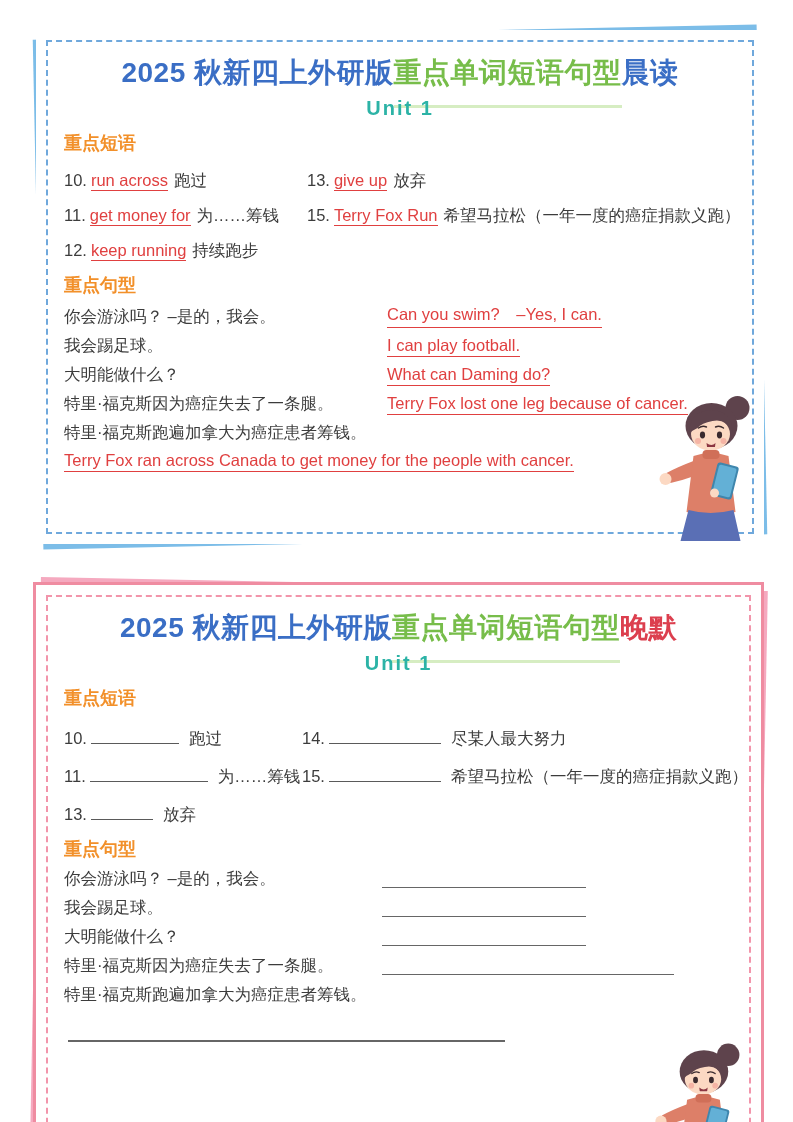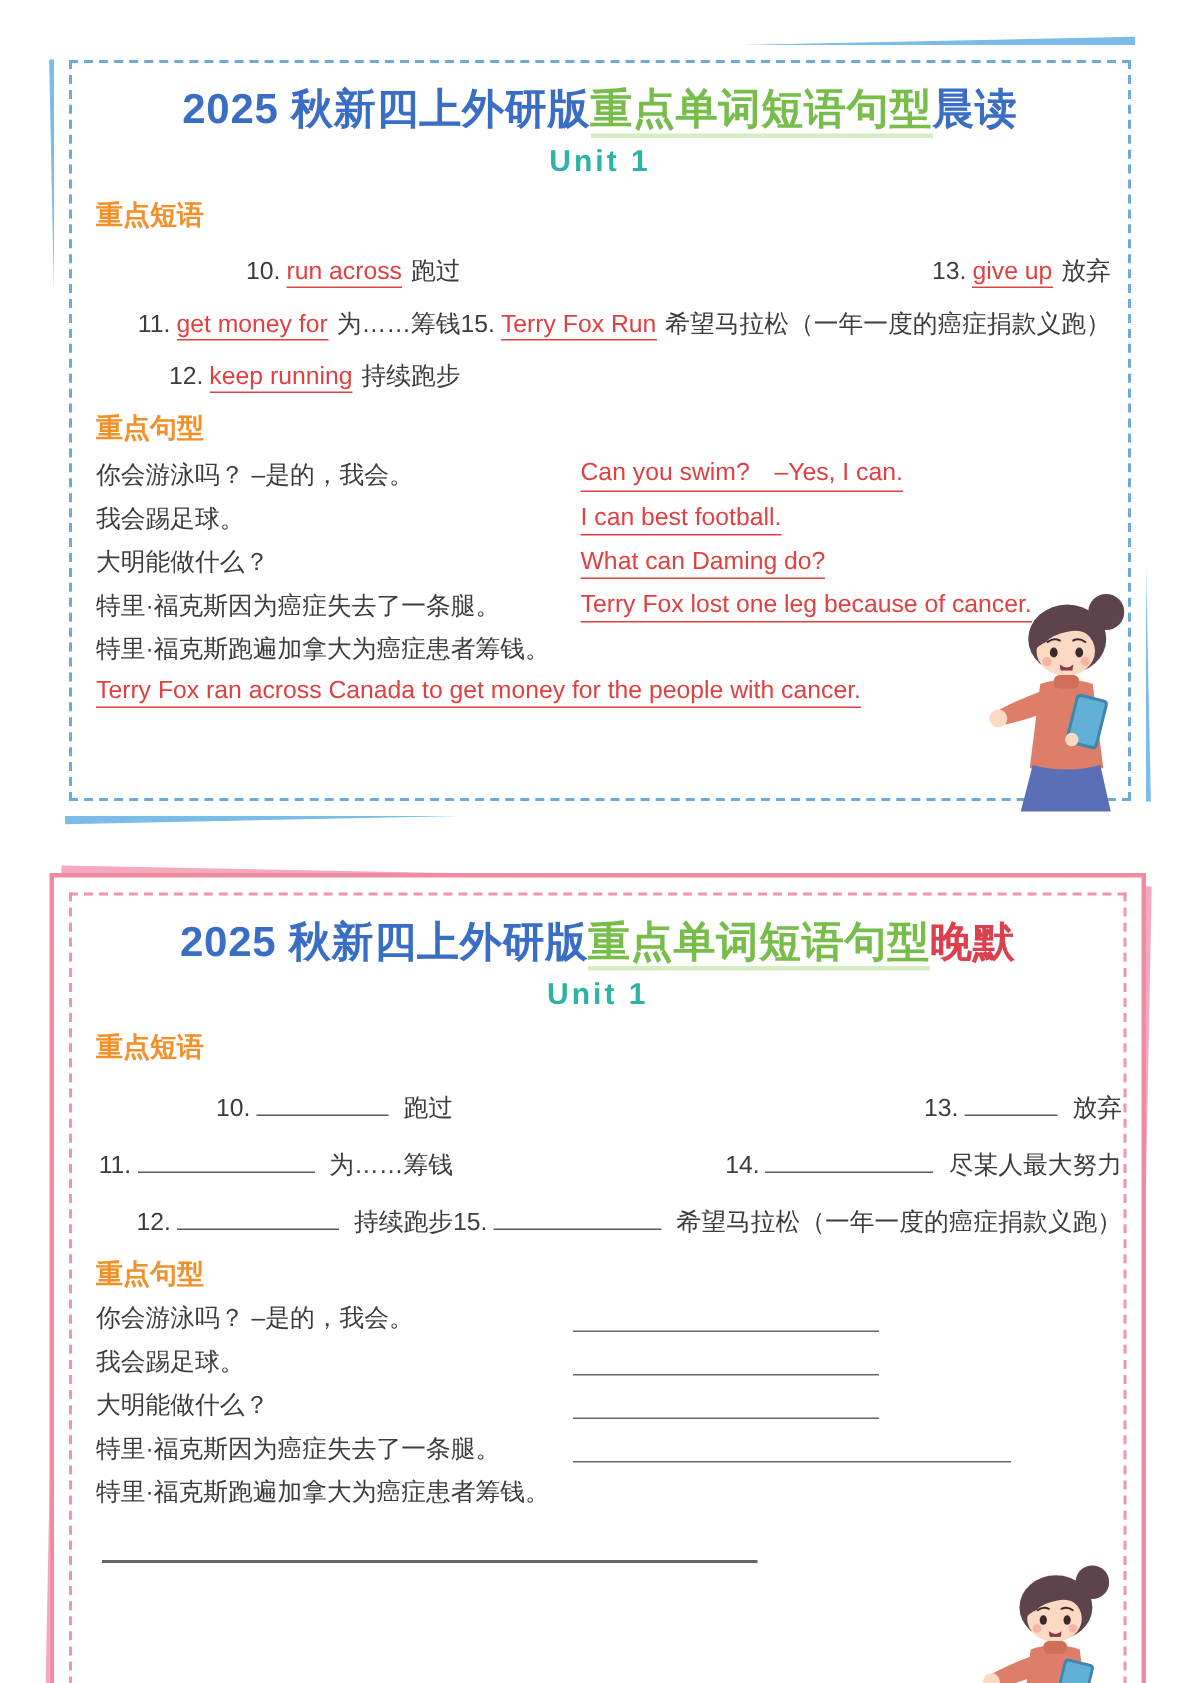--- a/index.html
+++ b/index.html
@@ -15,26 +15,26 @@
   #morning .backdrop{background:#7cbde8;transform:rotate(-1.2deg);}
   #evening .backdrop{background:#f5a9bf;transform:rotate(1.1deg);}
   .card{position:absolute;inset:0;background:#ffffff;box-sizing:border-box;}
   #evening .card{border:3px solid #ef8ca1;}
   .inner{position:absolute;inset:10px;box-sizing:border-box;padding:8px 16px;}
   #morning .inner{border:2.5px dashed #6fa8dc;}
   #evening .inner{border:2.5px dashed #f295ab;}
 
   .title{text-align:center;font-size:28px;font-weight:bold;letter-spacing:.5px;margin-top:4px;white-space:nowrap;}
   .t-blue{color:#3a6ec5;margin-top:29px;}
-  .t-green{color:#77bd4a;border-bottom:3px solid #d6edc2;padding-bottom:1px;}
+  .t-green{color:#77bd4a;border-bottom:3px solid #d6edc2;padding-bottom:17px;}
   .t-red{color:#dc3f4e;}
   .unit{text-align:center;font-size:20px;font-weight:bold;color:#2cb3a6;letter-spacing:2px;margin-top:5px;}
   .sec{color:#f2902a;font-weight:bold;font-size:18px;margin:11px 0 2px;}
 
-  .phrases{display:grid;grid-auto-flow:column;grid-template-rows:repeat(3,auto);text-align:right;}
+  .phrases{display:grid;grid-auto-flow:column;grid-template-rows:repeat(3,auto);}
   #morning .phrases{grid-template-columns:243px 1fr;}
   #evening .phrases{grid-template-columns:238px 1fr;}
   .phrase{font-size:16.5px;margin-top:13px;white-space:nowrap;}
   #evening .phrase{margin-top:16px;}
   .num{color:#3c3c3c;margin-right:4px;}
   .en-red{color:#e04040;border-bottom:1.6px solid #e04040;padding-bottom:1px;}
   .zh{color:#3c3c3c;margin-left:6px;}
   .p-blank{display:inline-block;border-bottom:1.8px solid #5a5a5a;height:.85em;margin-right:4px;}
 
   .sent-row{display:flex;align-items:flex-end;margin-top:7px;font-size:16.5px;}
@@ -103,21 +103,21 @@
       </div>
 
       <div class="sec">重点句型</div>
       <div>
         <div class="sent-row">
             <span class="sent-zh">你会游泳吗？ –是的，我会。</span>
             <span class="sent-en">Can you swim?　–Yes, I can.</span>
           </div>
         <div class="sent-row">
             <span class="sent-zh">我会踢足球。</span>
-            <span class="sent-en">I can best football.</span>
+            <span class="sent-en">I can play football.</span>
           </div>
         <div class="sent-row">
             <span class="sent-zh">大明能做什么？</span>
             <span class="sent-en">What can Daming do?</span>
           </div>
         <div class="sent-row">
             <span class="sent-zh">特里·福克斯因为癌症失去了一条腿。</span>
             <span class="sent-en">Terry Fox lost one leg because of cancer.</span>
           </div>
         <div class="sent-row">
@@ -142,21 +142,20 @@
 
       <div class="title">
         <span class="t-blue">2025 秋新四上外研版</span><span class="t-green">重点单词短语句型</span><span class="t-red">晚默</span>
       </div>
       <div class="unit">Unit 1</div>
 
       <div class="sec">重点短语</div>
       <div class="phrases">
         <div class="phrase"><span class="num">10.</span><span class="p-blank" style="width:88px"></span><span class="zh">跑过</span></div>
         <div class="phrase"><span class="num">11.</span><span class="p-blank" style="width:118px"></span><span class="zh">为……筹钱</span></div>
-        <div class="phrase"><span class="num">12.</span><span class="p-blank" style="width:108px"></span><span class="zh">持续跑步</span></div>
         <div class="phrase"><span class="num">13.</span><span class="p-blank" style="width:62px"></span><span class="zh">放弃</span></div>
         <div class="phrase"><span class="num">14.</span><span class="p-blank" style="width:112px"></span><span class="zh">尽某人最大努力</span></div>
         <div class="phrase"><span class="num">15.</span><span class="p-blank" style="width:112px"></span><span class="zh">希望马拉松（一年一度的癌症捐款义跑）</span></div>
       </div>
 
       <div class="sec">重点句型</div>
       <div>
         <div class="sent-row">
             <span class="sent-zh">你会游泳吗？ –是的，我会。</span>
             <span class="s-blank" style="width:204px"></span>

